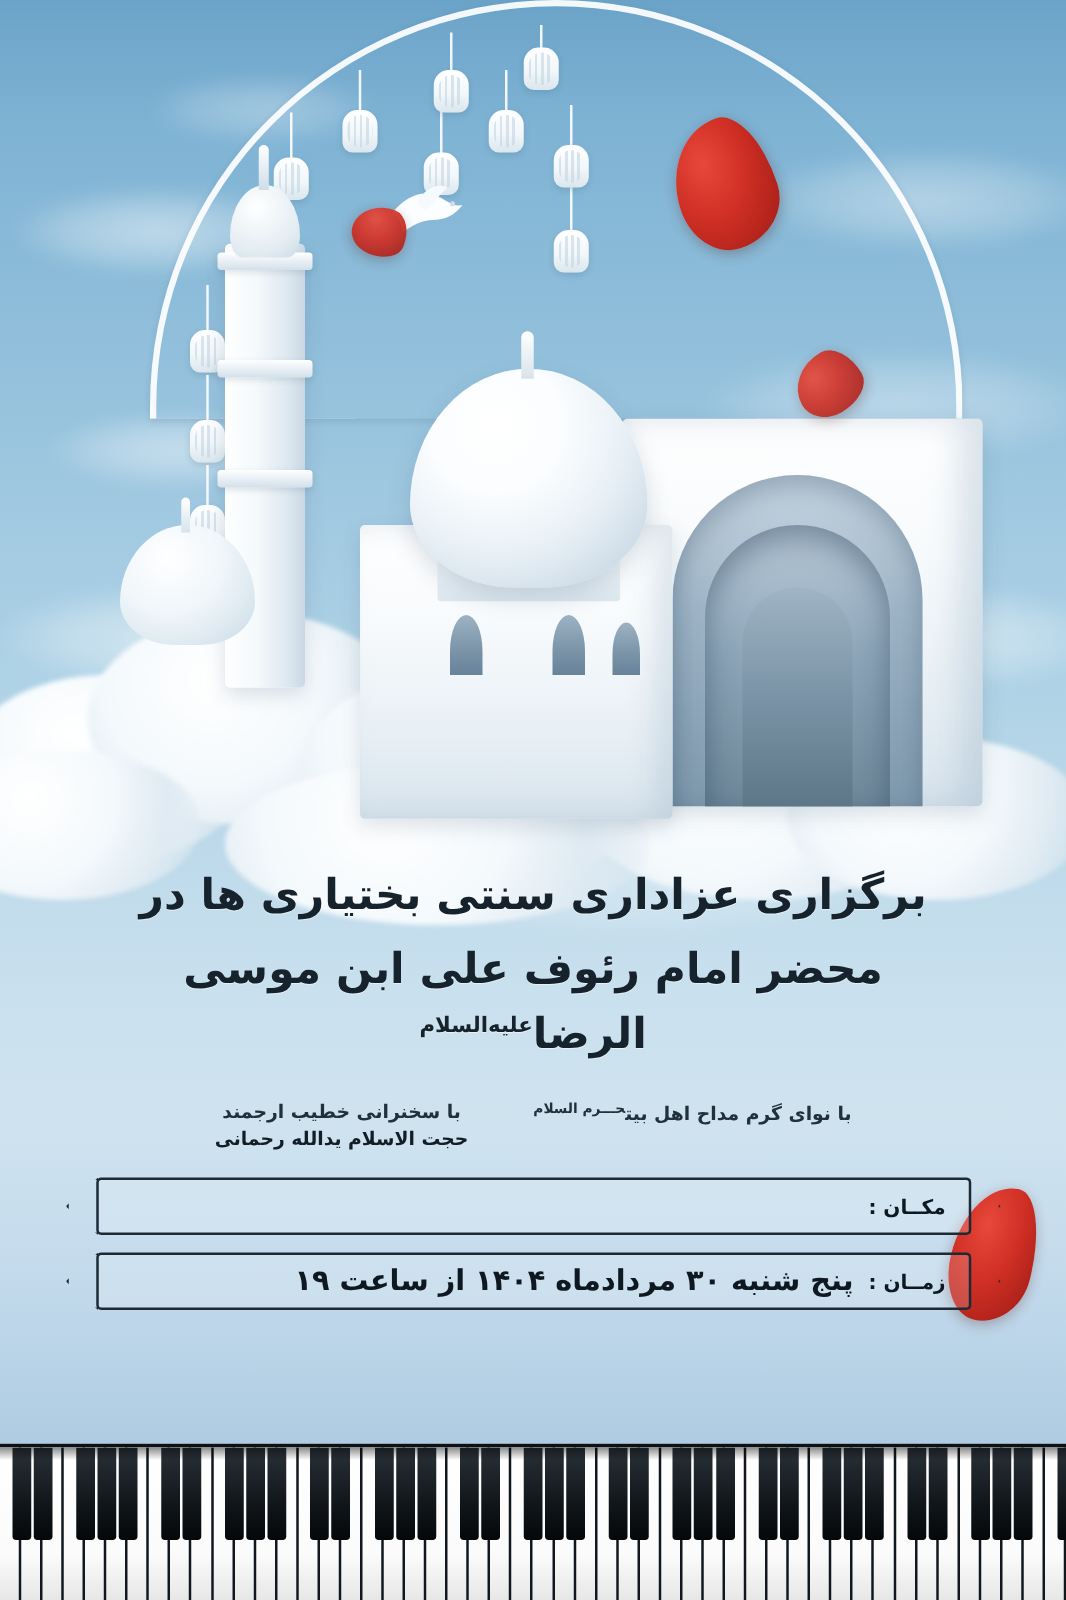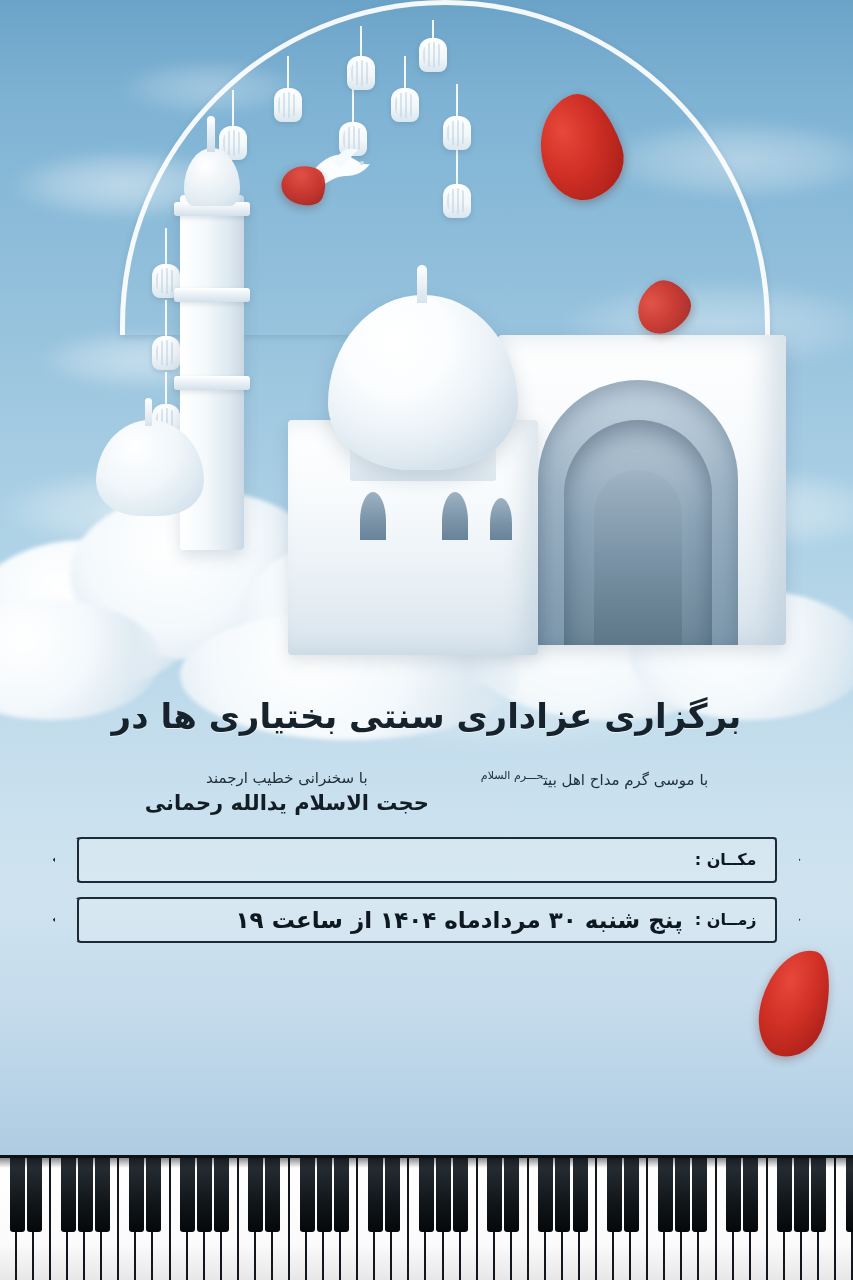--- a/index.html
+++ b/index.html
@@ -315,27 +315,27 @@
     flex-direction: row-reverse;
     justify-content: center;
     gap: 52px;
     padding: 0 40px;
   }
   .speaker {
     text-align: center;
   }
   .speaker .role {
     font-size: 15px;
-    font-weight: 400;
+    font-weight: 700;
     color: #20303c;
     margin-bottom: 4px;
   }
   .speaker .role .sup2 { font-size: 11px; vertical-align: super; }
   .speaker .name {
-    font-size: 21px;
+    font-size: 15px;
     font-weight: 700;
     color: #121d26;
   }
 
   
   .ribbons {
     margin-top: 22px;
     display: flex;
     flex-direction: column;
     align-items: center;
@@ -527,29 +527,30 @@
 
   <div class="petal p1"></div>
   <div class="petal p2"></div>
   <div class="petal p3"></div>
   <div class="petal p4"></div>
 
   <div class="content">
 
     <div class="headline">
       <span class="headline-line">برگزاری عزاداری سنتی بختیاری ها در</span>
+      <span class="headline-line"><span>محضر امام رئوف علی ابن موسی الرضا</span><span class="sup">علیه‌السلام</span></span>
     </div>
 
     <div class="speakers">
       <div class="speaker">
         <div class="role">با سخنرانی خطیب ارجمند</div>
         <div class="name">حجت الاسلام یدالله رحمانی</div>
       </div>
       <div class="speaker">
-        <div class="role"><span>با موسی گرم مداح اهل بیت</span><span class="sup2">حـــرم السلام</span></div>
+        <div class="role"><span>با نوای گرم مداح اهل بیت</span><span class="sup2">حـــرم السلام</span></div>
       </div>
     </div>
 
     <div class="ribbons">
       <div class="ribbon">
         <span class="label">مکــان :</span>
       </div>
       <div class="ribbon">
         <span class="label">زمــان :</span>
         <span class="value">پنج شنبه ۳۰ مردادماه ۱۴۰۴ از ساعت ۱۹</span>

